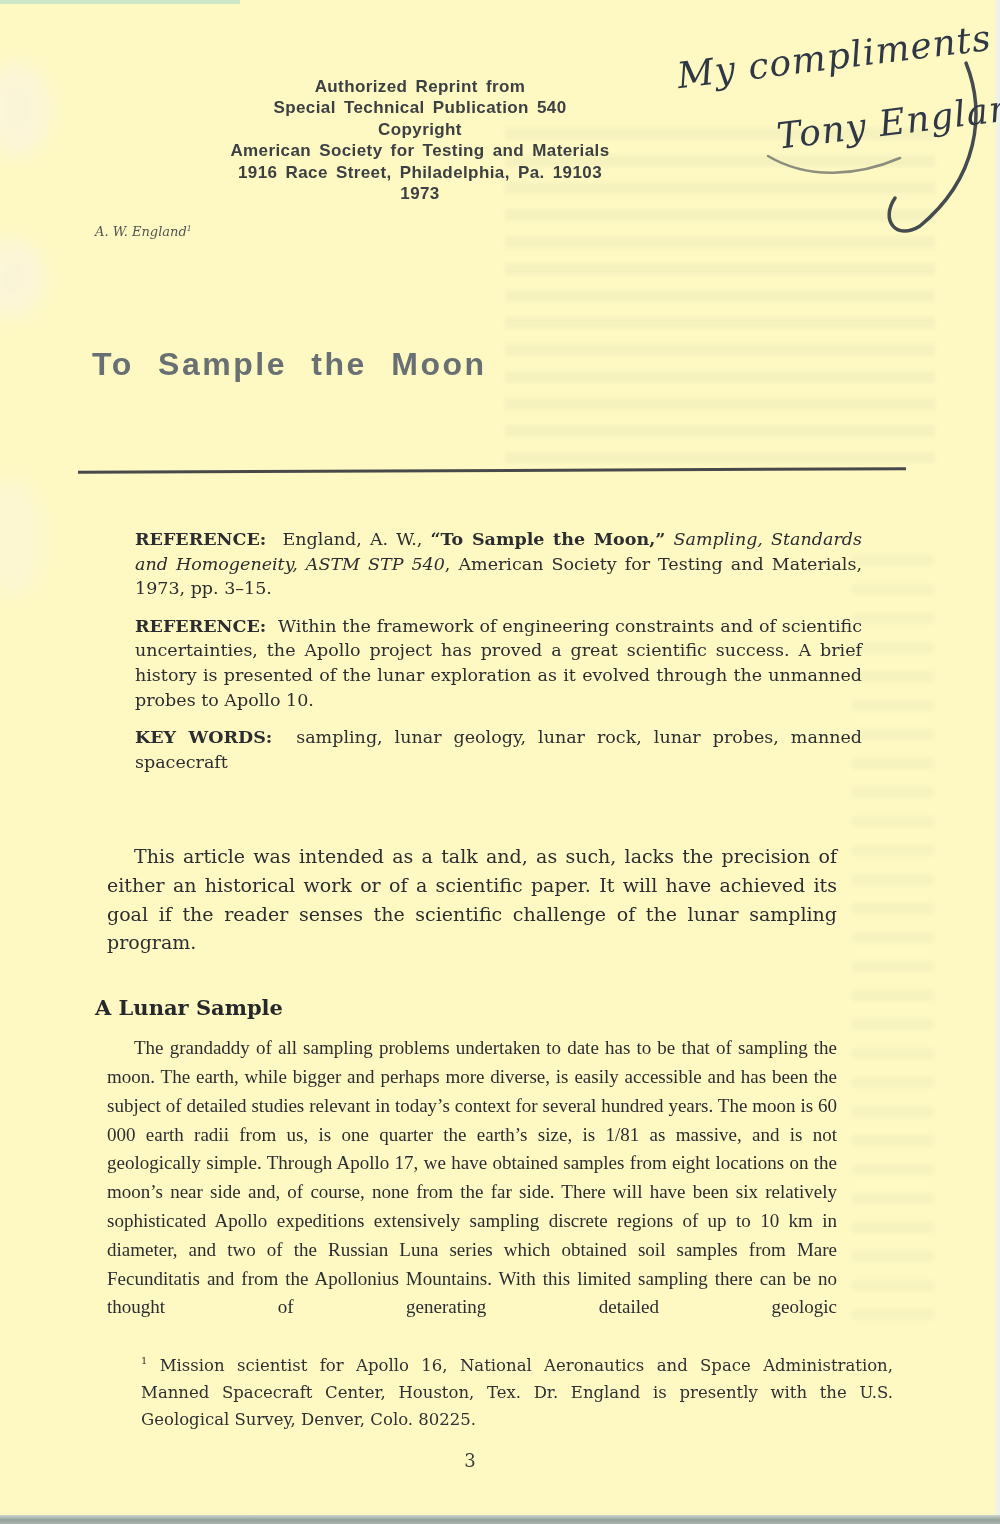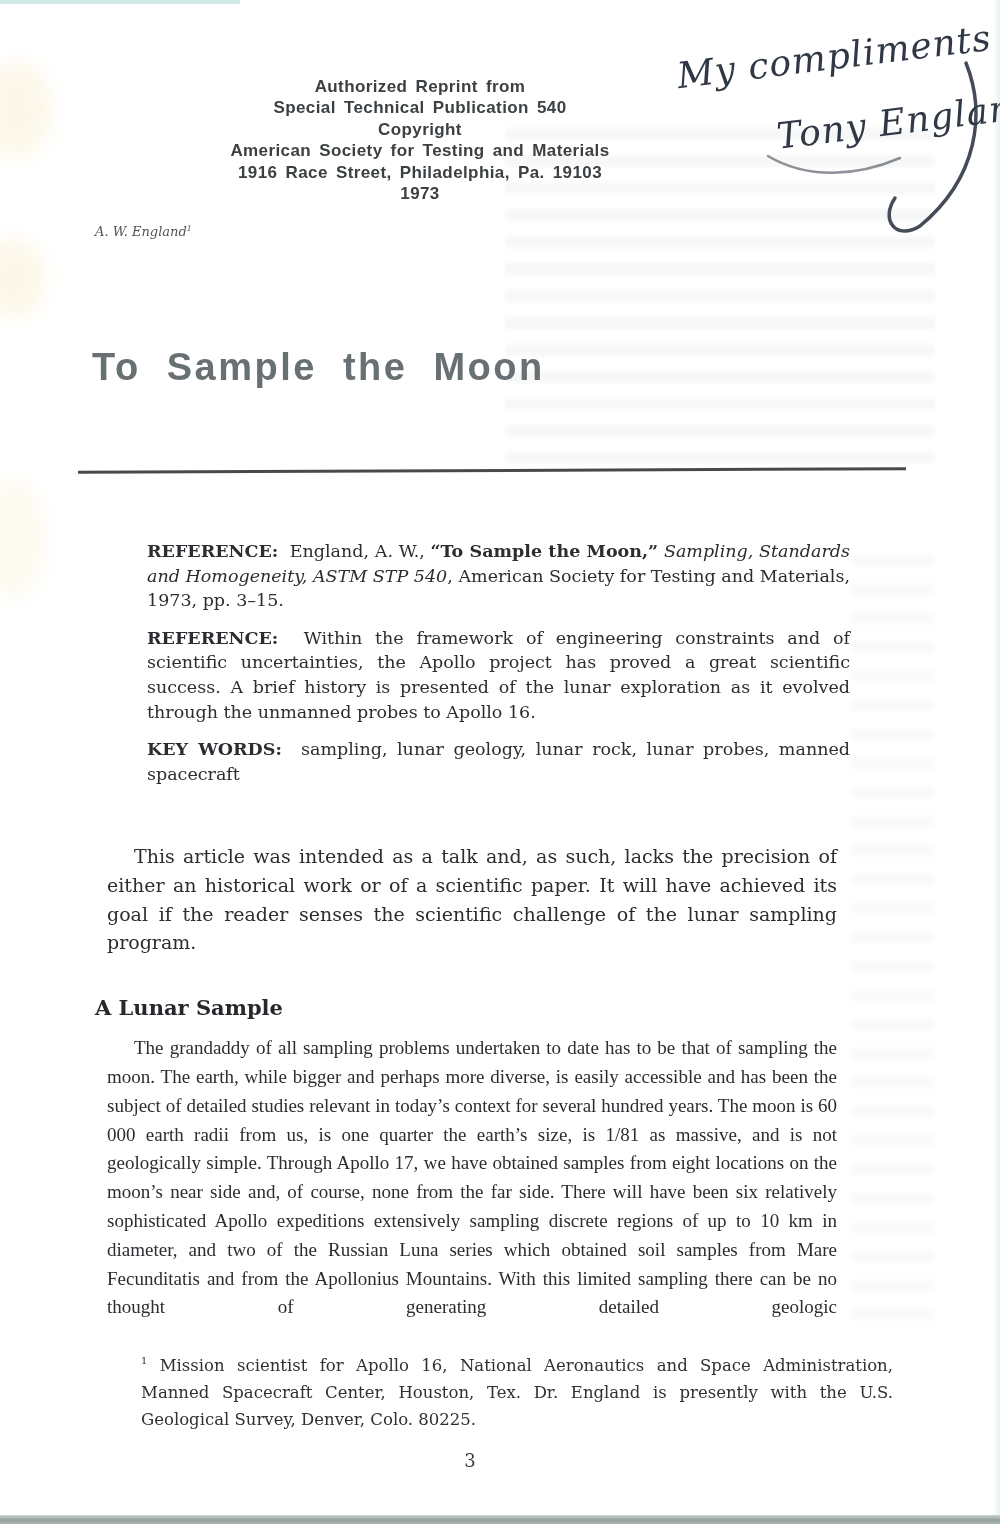--- a/index.html
+++ b/index.html
@@ -1,18 +1,18 @@
 <!DOCTYPE html>
 <html><head>
 <meta charset="utf-8">
 <style>
   html,body { margin:0; padding:0; background:#777; }
   .page {
     position:relative; width:1000px; height:1524px; margin:0 auto;
-    background:#ffffff; overflow:hidden;
+    background:#fef9c3; overflow:hidden;
     font-family:"DejaVu Serif", serif; color:#2d2f33;
   }
   
   .edge-top    { position:absolute; top:0; left:0; width:240px; height:4px; background:#a8d8cd; opacity:.55; }
   .edge-right  { position:absolute; top:0; right:0; width:7px; height:100%; background:linear-gradient(to left,#e6f1f4,rgba(230,241,244,0)); }
   .edge-bottom { position:absolute; left:0; bottom:0; width:100%; height:9px; background:linear-gradient(180deg,#cdd6d0,#93a29a 55%,#aab5ae); }
   .blob { position:absolute; background:#fbf4e0; filter:blur(9px); border-radius:50%; opacity:.7; }
   .blob.b1 { left:-18px; top:62px;  width:70px; height:95px; }
   .blob.b2 { left:-20px; top:238px; width:66px; height:80px; }
   .blob.b3 { left:-16px; top:478px; width:60px; height:120px; opacity:.5; }
@@ -41,29 +41,29 @@
   }
   .hand.l1 { left:28px;  top:28px; }
   .hand.l2 { left:128px; top:92px; }
   .flourish { position:absolute; left:0; top:0; }
   
   .author { position:absolute; left:95px; top:224px; font-style:italic; font-size:13px; color:#515457; }
   .author sup { font-size:60%; vertical-align:super; }
   .title {
     position:absolute; left:92px; top:346px;
     font-family:"Liberation Sans", sans-serif; font-weight:bold;
-    font-size:38px; letter-spacing:2.5px; word-spacing:13px; color:#697073;
+    font-size:32px; letter-spacing:2.5px; word-spacing:13px; color:#697073;
   }
   .rule { position:absolute; left:78px; top:469px; width:828px; height:3px; background:#47494b; transform:rotate(-0.25deg); }
   
   .frontmatter {
     position:absolute; left:135px; top:527px; width:727px;
     font-size:17.5px; line-height:24.6px; text-align:justify; color:#2b2d31;
   }
-  .frontmatter p { margin:12px; }
+  .frontmatter p { margin:0; }
   .frontmatter p + p { margin-top:13px; }
   .fm-label { font-weight:bold; }
   .it { font-style:italic; }
   .bd { font-weight:bold; }
   
   .body-text {
     position:absolute; left:95px; top:830px; width:754px;
     font-size:19px; line-height:28.8px; text-align:justify; color:#2b2d31;
   }
   .body-text p { margin:12px; text-indent:27px; }
@@ -108,21 +108,21 @@
   </div>
 
   <div class="author"><span>A. W. England</span><sup>1</sup></div>
 
   <div class="title">To Sample the Moon</div>
 
   <div class="rule"></div>
 
   <div class="frontmatter">
     <p><span class="fm-label">REFERENCE:</span>&nbsp;&nbsp;<span>England, A. W., </span><span class="bd">“To Sample the Moon,”</span> <span class="it">Sampling, Standards and Homogeneity, ASTM STP 540</span><span>, American Society for Testing and Materials, 1973, pp. 3–15.</span></p>
-    <p><span class="fm-label">REFERENCE:</span>&nbsp;&nbsp;<span>Within the framework of engineering constraints and of scientific uncertainties, the Apollo project has proved a great scientific success. A brief history is presented of the lunar exploration as it evolved through the unmanned probes to Apollo 16.</span></p>
+    <p><span class="fm-label">REFERENCE:</span>&nbsp;&nbsp;<span>Within the framework of engineering constraints and of scientific uncertainties, the Apollo project has proved a great scientific success. A brief history is presented of the lunar exploration as it evolved through the unmanned probes to Apollo 10.</span></p>
     <p><span class="fm-label">KEY WORDS:</span>&nbsp;&nbsp;<span>sampling, lunar geology, lunar rock, lunar probes, manned spacecraft</span></p>
   </div>
 
   <div class="body-text">
     <p>This article was intended as a talk and, as such, lacks the precision of either an historical work or of a scientific paper. It will have achieved its goal if the reader senses the scientific challenge of the lunar sampling program.</p>
     <h2>A Lunar Sample</h2>
     <p class="cont">The grandaddy of all sampling problems undertaken to date has to be that of sampling the moon. The earth, while bigger and perhaps more diverse, is easily accessible and has been the subject of detailed studies relevant in today’s context for several hundred years. The moon is 60 000 earth radii from us, is one quarter the earth’s size, is 1/81 as massive, and is not geologically simple. Through Apollo 17, we have obtained samples from eight locations on the moon’s near side and, of course, none from the far side. There will have been six relatively sophisticated Apollo expeditions extensively sampling discrete regions of up to 10 km in diameter, and two of the Russian Luna series which obtained soil samples from Mare Fecunditatis and from the Apollonius Mountains. With this limited sampling there can be no thought of generating detailed geologic</p>
   </div>
 
   <div class="footnote"><sup>1</sup><span> Mission scientist for Apollo 16, National Aeronautics and Space Administration, Manned Spacecraft Center, Houston, Tex. Dr. England is presently with the U.S. Geological Survey, Denver, Colo. 80225.</span></div>

